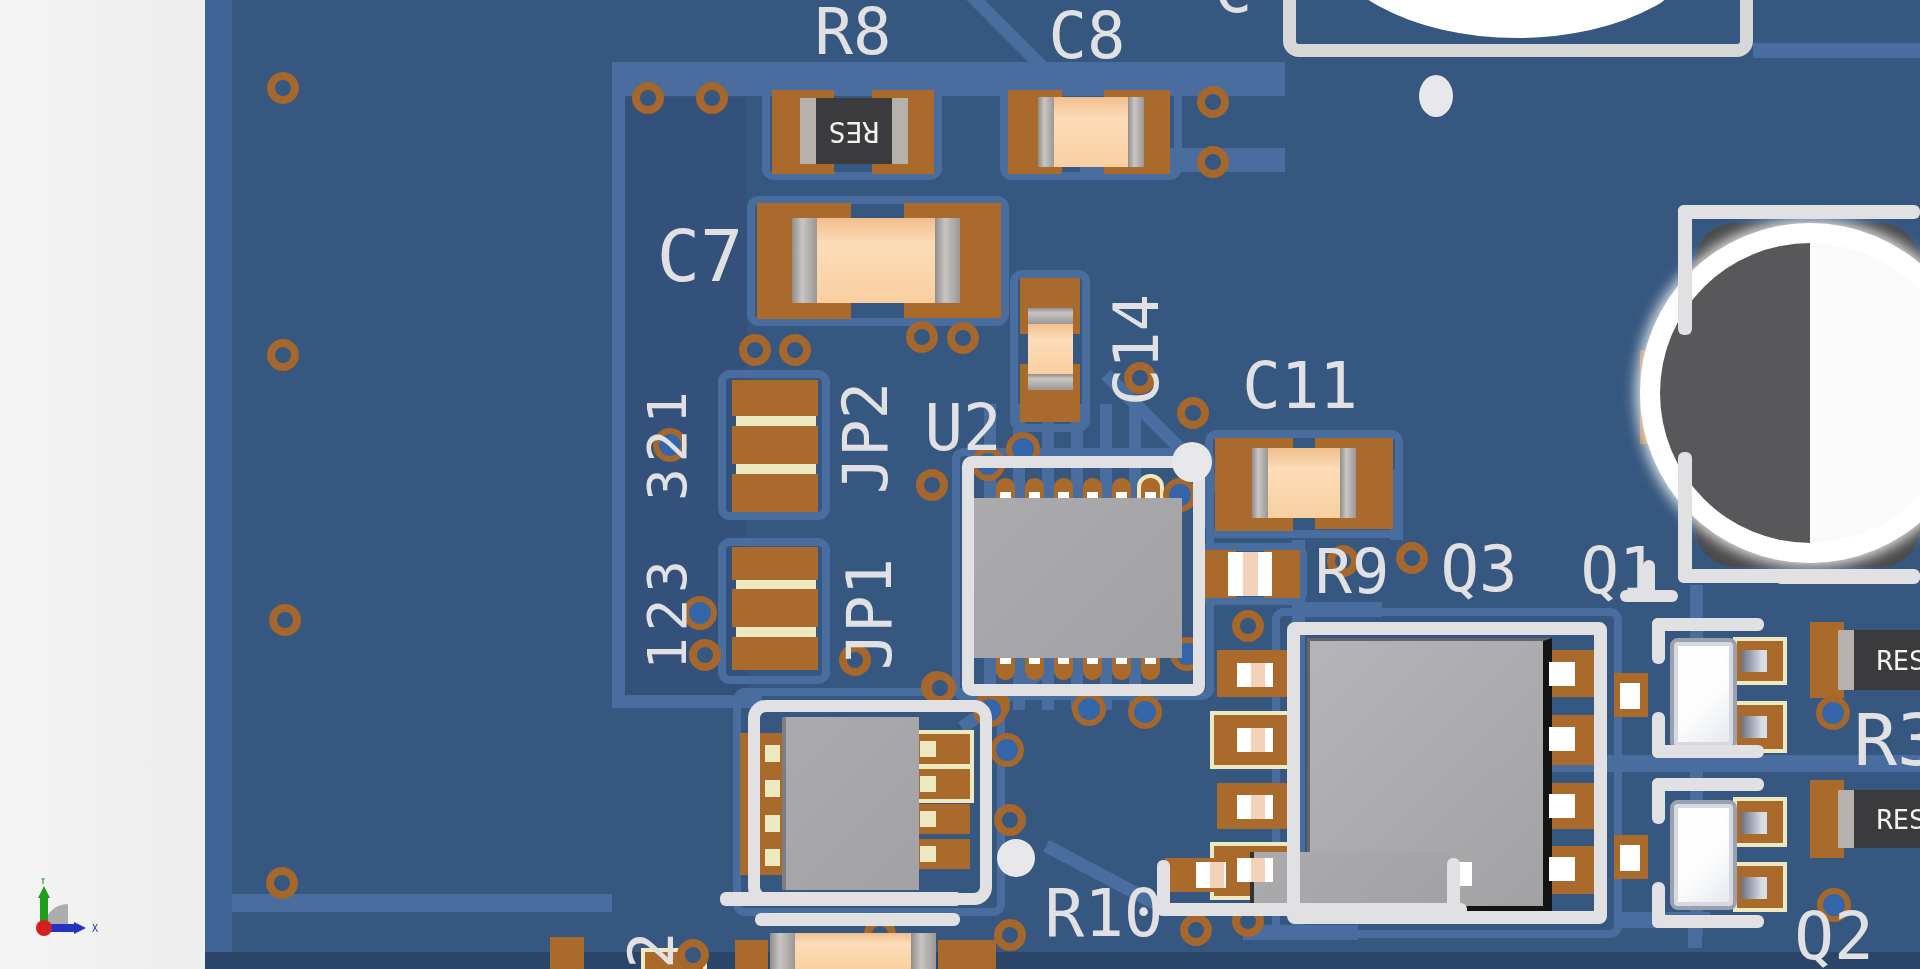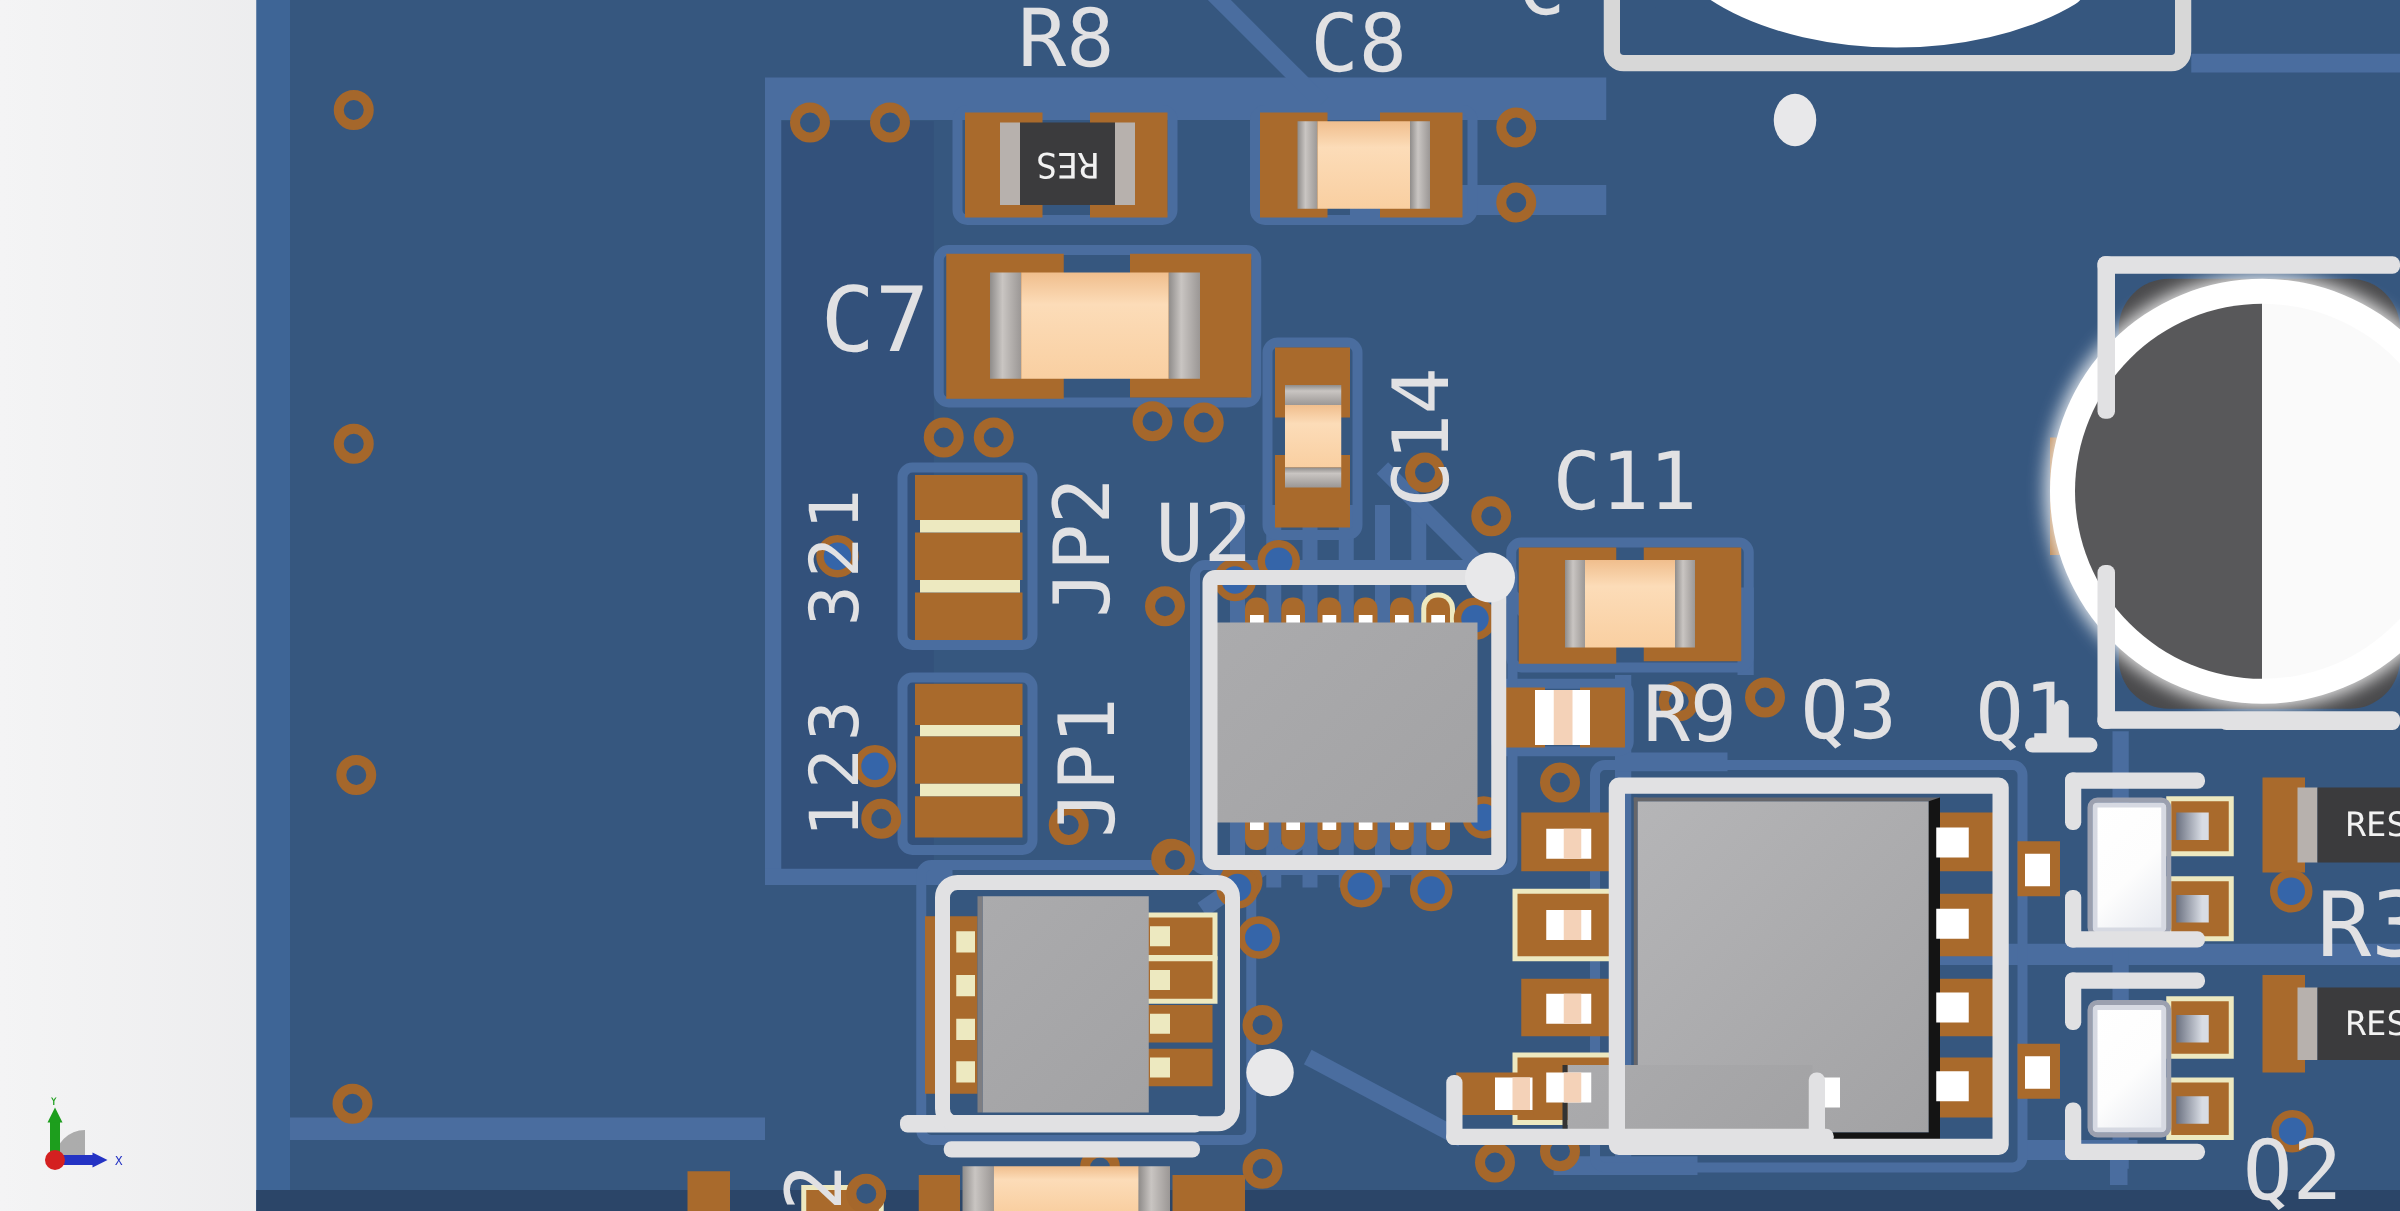--- a/index.html
+++ b/index.html
@@ -290,20 +290,21 @@
     <div class="lbl" style="left: 1137px; top: 350px; font-size: 62px; transform: translate(-50%, -50%) rotate(-90deg);">C14</div>
     <div class="lbl" style="left: 1300px; top: 386px; font-size: 64px; transform: translate(-50%, -50%) rotate(0deg);">C11</div>
     <div class="lbl" style="left: 668px; top: 443px; font-size: 54px; letter-spacing: 6px; transform: translate(-50%, -50%) rotate(-90deg);">321</div>
     <div class="lbl" style="left: 866px; top: 438px; font-size: 62px; transform: translate(-50%, -50%) rotate(-90deg);">JP2</div>
     <div class="lbl" style="left: 668px; top: 612px; font-size: 54px; letter-spacing: 6px; transform: translate(-50%, -50%) rotate(-90deg);">123</div>
     <div class="lbl" style="left: 870px; top: 614px; font-size: 62px; transform: translate(-50%, -50%) rotate(-90deg);">JP1</div>
     <div class="lbl" style="left: 963px; top: 428px; font-size: 64px; transform: translate(-50%, -50%) rotate(0deg);">U2</div>
     <div class="lbl" style="left: 1352px; top: 572px; font-size: 62px; transform: translate(-50%, -50%) rotate(0deg);">R9</div>
     <div class="lbl" style="left: 1479px; top: 569px; font-size: 64px; transform: translate(-50%, -50%) rotate(0deg);">Q3</div>
     <div class="lbl" style="left: 1619px; top: 571px; font-size: 64px; transform: translate(-50%, -50%) rotate(0deg);">Q1</div>
+    <div class="lbl" style="left: 1104px; top: 914px; font-size: 66px; transform: translate(-50%, -50%) rotate(0deg);">R10</div>
     <div class="lbl" style="left: 1834px; top: 937px; font-size: 66px; transform: translate(-50%, -50%) rotate(0deg);">Q2</div>
     <div class="lbl" style="left: 1897px; top: 740px; font-size: 72px; transform: translate(-50%, -50%) rotate(0deg);">R3</div>
     <div class="lbl" style="left: 652px; top: 950px; font-size: 62px; transform: translate(-50%, -50%) rotate(-90deg);">2</div>
     <svg id="axis-gizmo" class="abs" style="left:14px;top:878px;z-index:60;" width="100" height="70" viewBox="0 0 100 70">
     <path d="M30 50 A24 24 0 0 1 54 26 L54 50 Z" fill="#9a9a9a" opacity="0.8"></path>
     <rect x="26" y="18" width="8" height="32" fill="#1d9e1d"></rect>
     <polygon points="30,8 24,20 36,20" fill="#1d9e1d"></polygon>
     <rect x="30" y="46" width="32" height="8" fill="#2433c4"></rect>
     <polygon points="72,50 60,44 60,56" fill="#2433c4"></polygon>
     <circle cx="30" cy="50" r="8" fill="#d42020"></circle>

